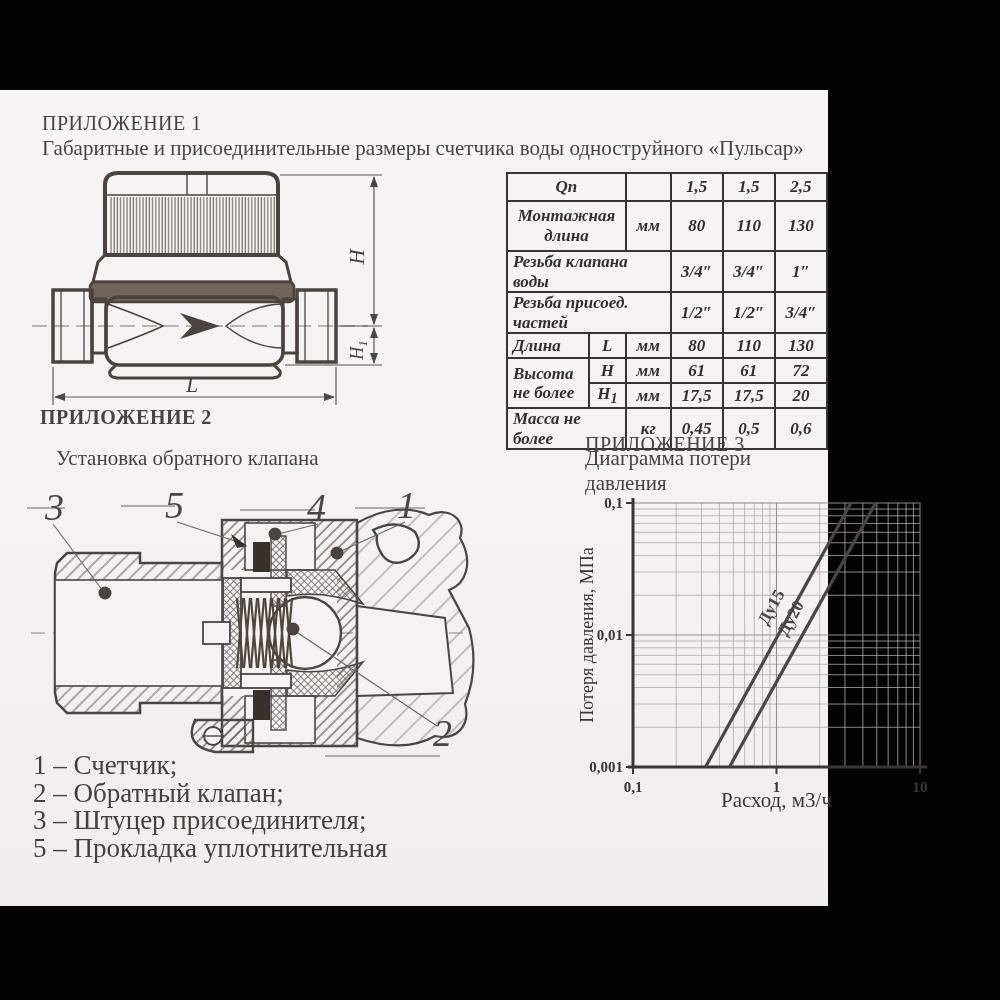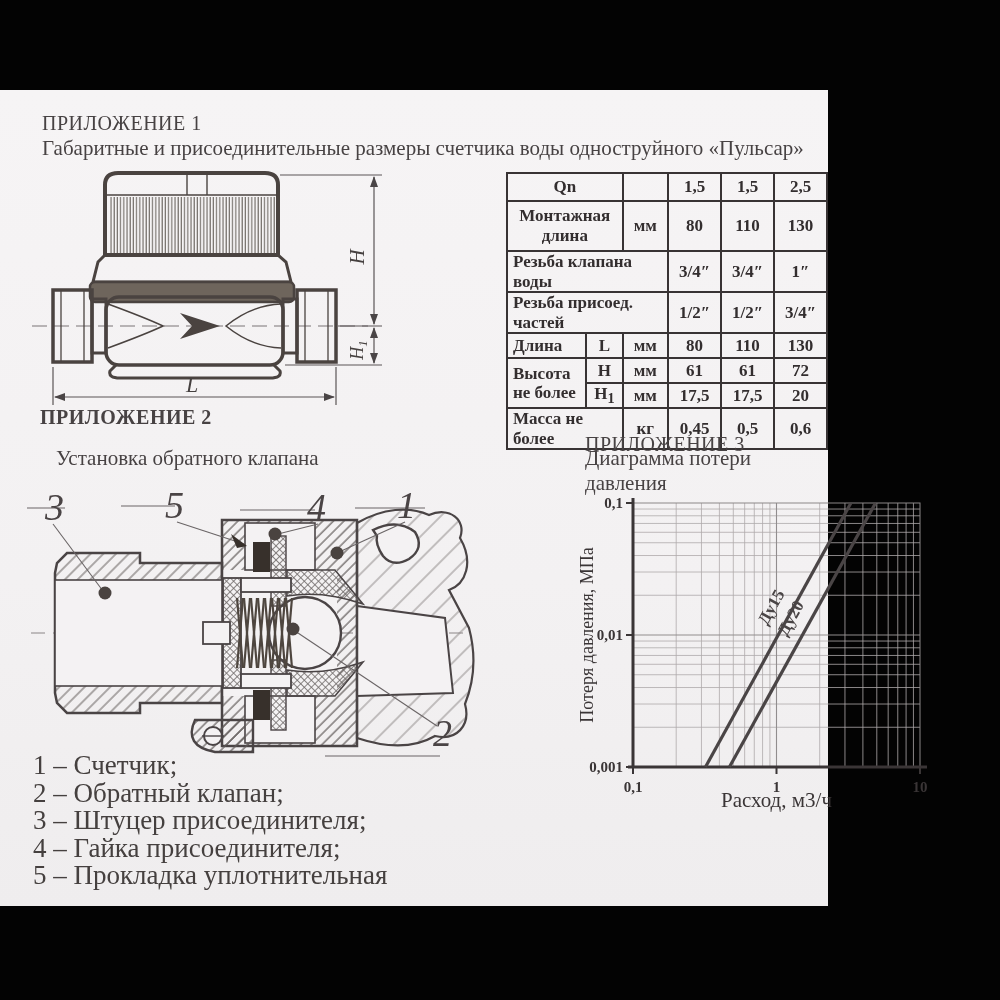--- a/index.html
+++ b/index.html
@@ -4,21 +4,21 @@
 <style>
   html,body{margin:0;padding:0;background:#000;}
   .stage{position:relative;width:1000px;height:1000px;background:#030303;overflow:hidden;
          font-family:"Liberation Serif",serif;}
   .page{position:absolute;left:0;top:90px;width:828px;height:816px;
         background:linear-gradient(180deg,#f6f4f5 0%,#f3f1f2 60%,#efedee 100%);color:#3f3b3c;}
   .abs{position:absolute;}
   .h-title{font-size:20px;letter-spacing:.5px;color:#474243;}
   .h-sub{font-size:21px;color:#474243;}
   
-  table.spec{border-collapse:collapse;table-layout:fixed;}
+  table.spec{border-collapse:collapse;table-layout:fixed;font-style:italic;}
   table.spec td{border:2px solid #383334;font-weight:bold;font-size:17px;color:#332e2f;
                 text-align:center;padding:0 3px;line-height:1.15;}
   table.spec td.lbl{text-align:left;padding-left:5px;}
   
   .legend-item{font-size:27px;line-height:27.5px;color:#45403f;}
   svg text{font-family:"Liberation Serif",serif;}
   .sans{font-family:"Liberation Sans",sans-serif;}
 </style>
 </head>
 <body>
@@ -304,18 +304,17 @@
         <line x1="149.44604261377543" y1="282" x2="295.54313748409174" y2="18" stroke="#4a4546" stroke-width="3.2"></line>
         <text x="215.5030558460806" y="135.78540276663006" text-anchor="middle" font-size="17" font-weight="bold" fill="#4a4546" font-family="Liberation Sans, sans-serif" transform="rotate(-61.0 215.5 135.8)">Ду20</text>
         <text x="196.5" y="322" text-anchor="middle" font-size="21" fill="#3a3536" font-family="Liberation Sans, sans-serif">Расход, м3/ч</text>
         <text x="13" y="150" text-anchor="middle" font-size="18" fill="#3a3536" font-family="Liberation Sans, sans-serif" transform="rotate(-90 13 150)">Потеря давления, МПа</text>
       </svg>
 
   <div class="abs" style="left:33px;top:662px;">
     <div class="legend-item">1 – Счетчик;</div>
     <div class="legend-item">2 – Обратный клапан;</div>
     <div class="legend-item">3 – Штуцер присоединителя;</div>
-    <div class="legend-item">4 – Гайка присоединителя;</div>
     <div class="legend-item">5 – Прокладка уплотнительная</div>
   </div>
 
  </div>
 </div>
 
 </body></html>

